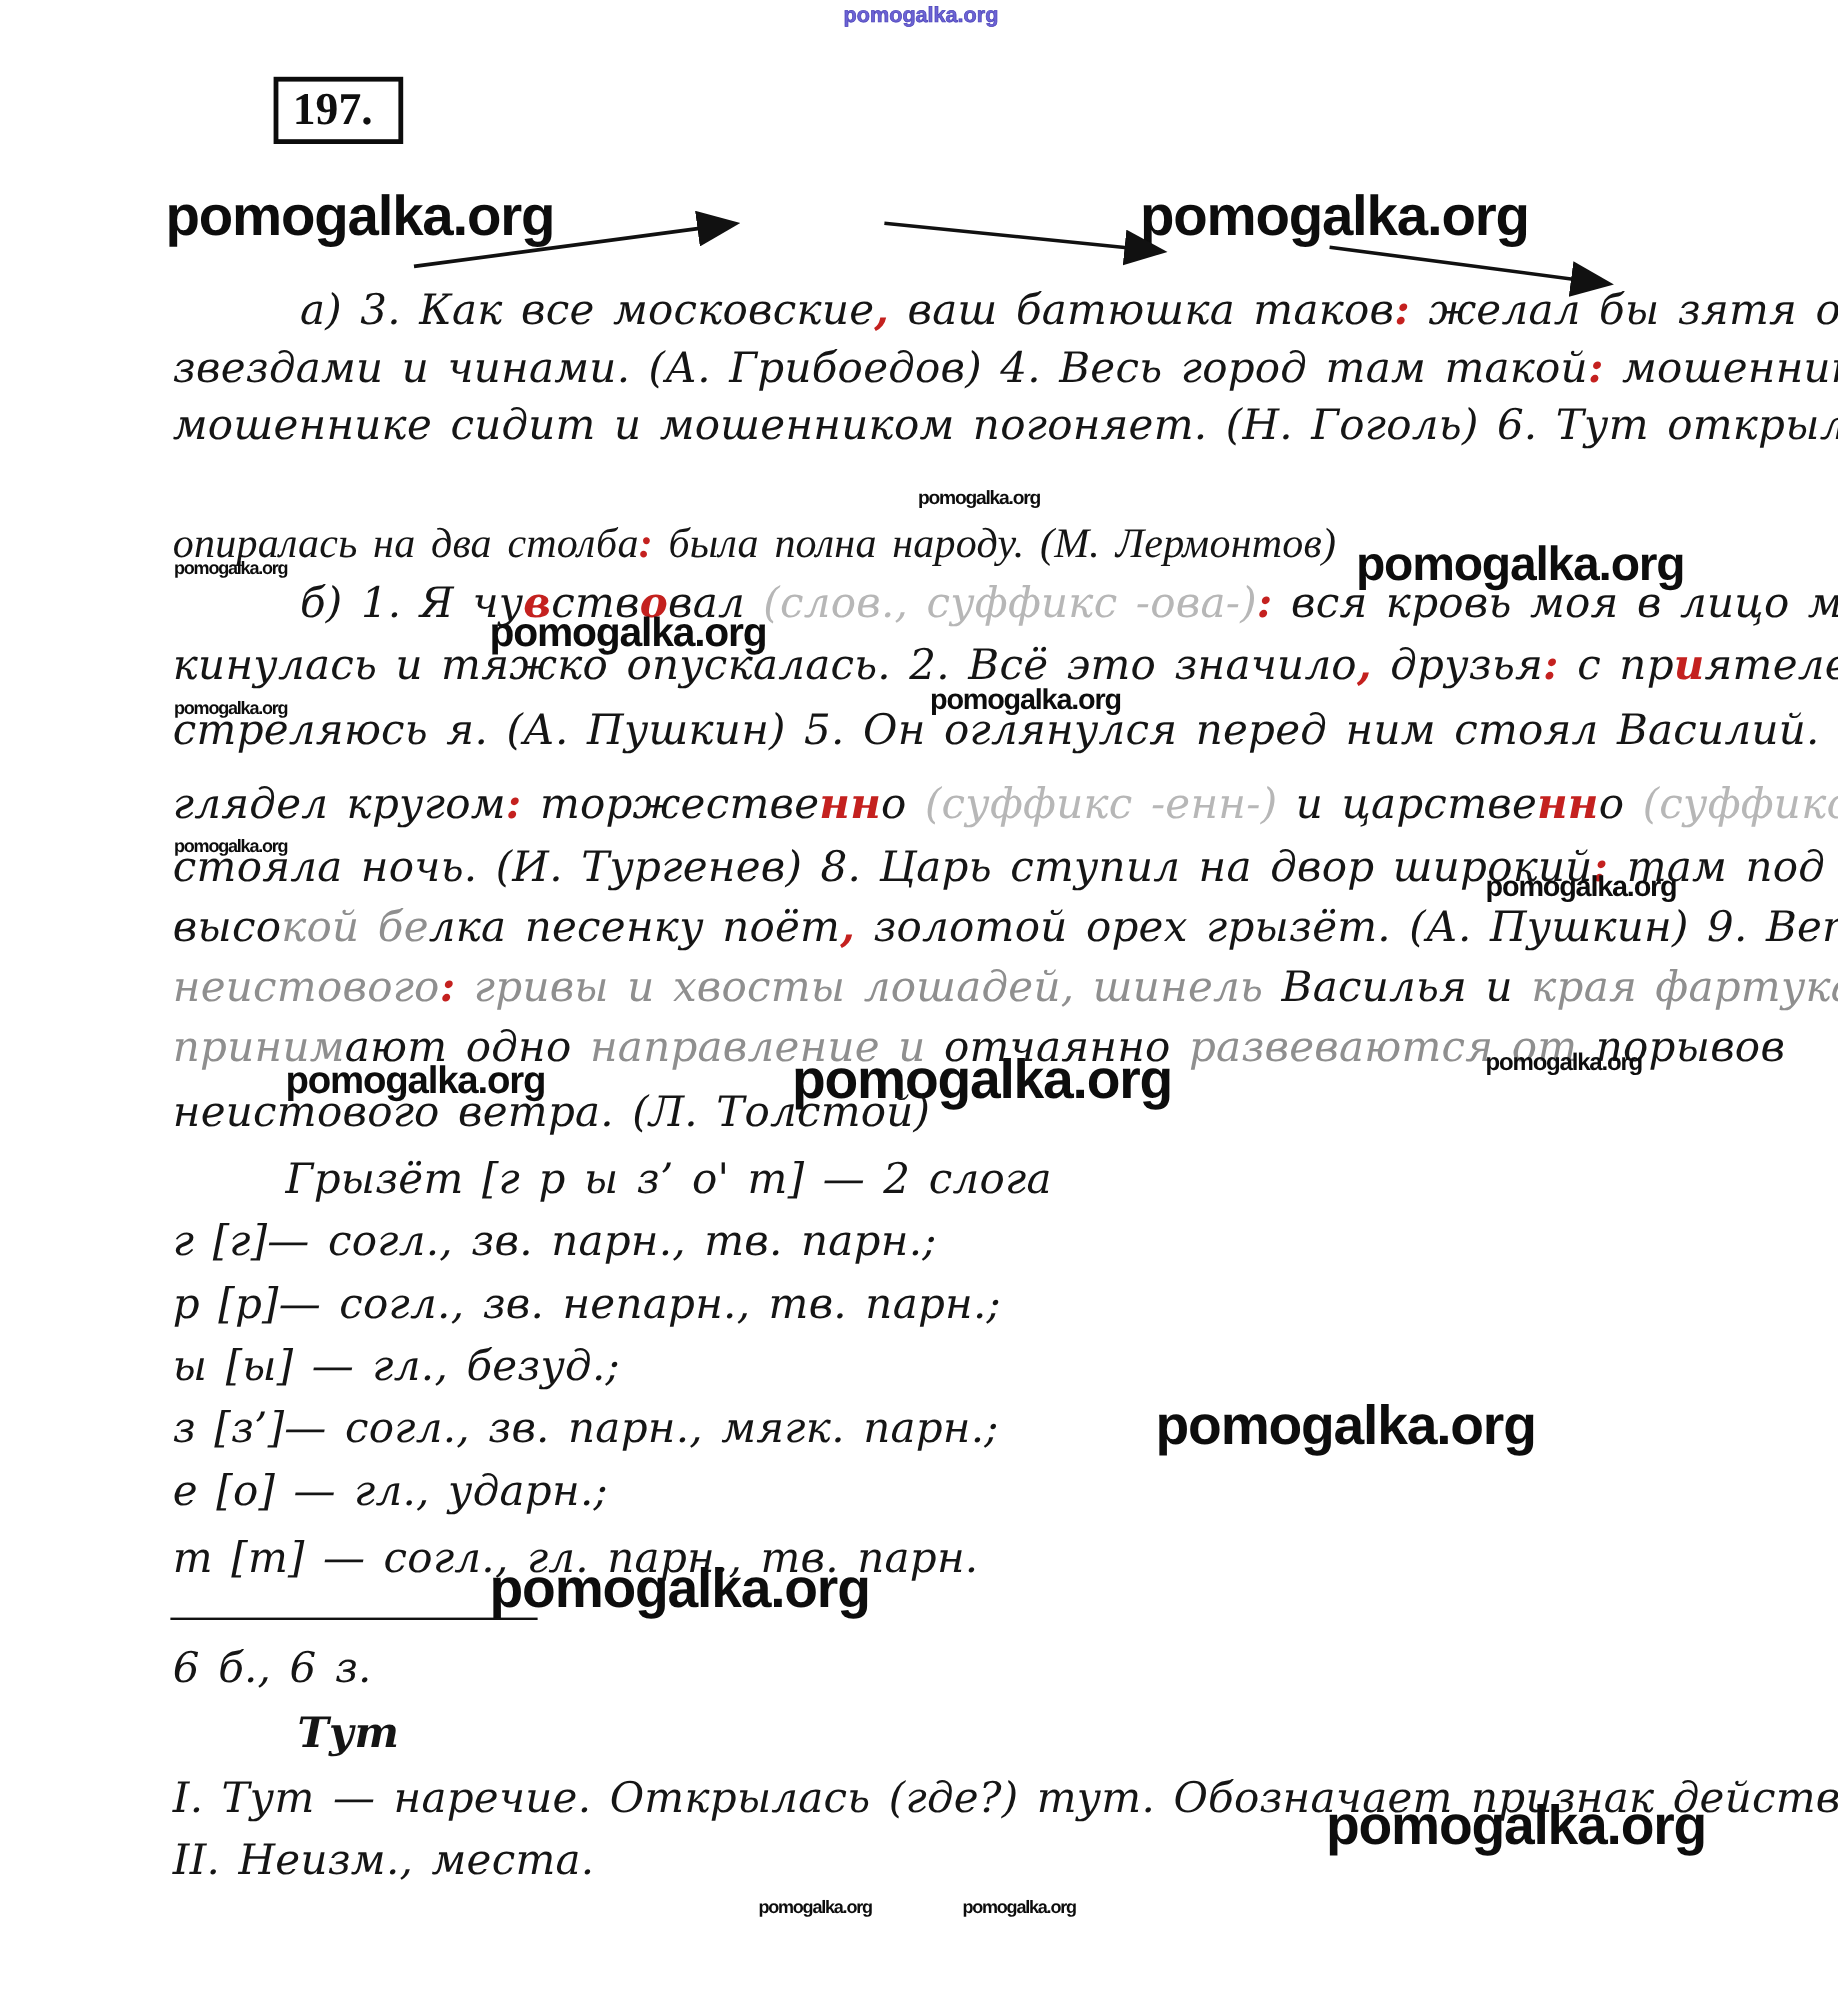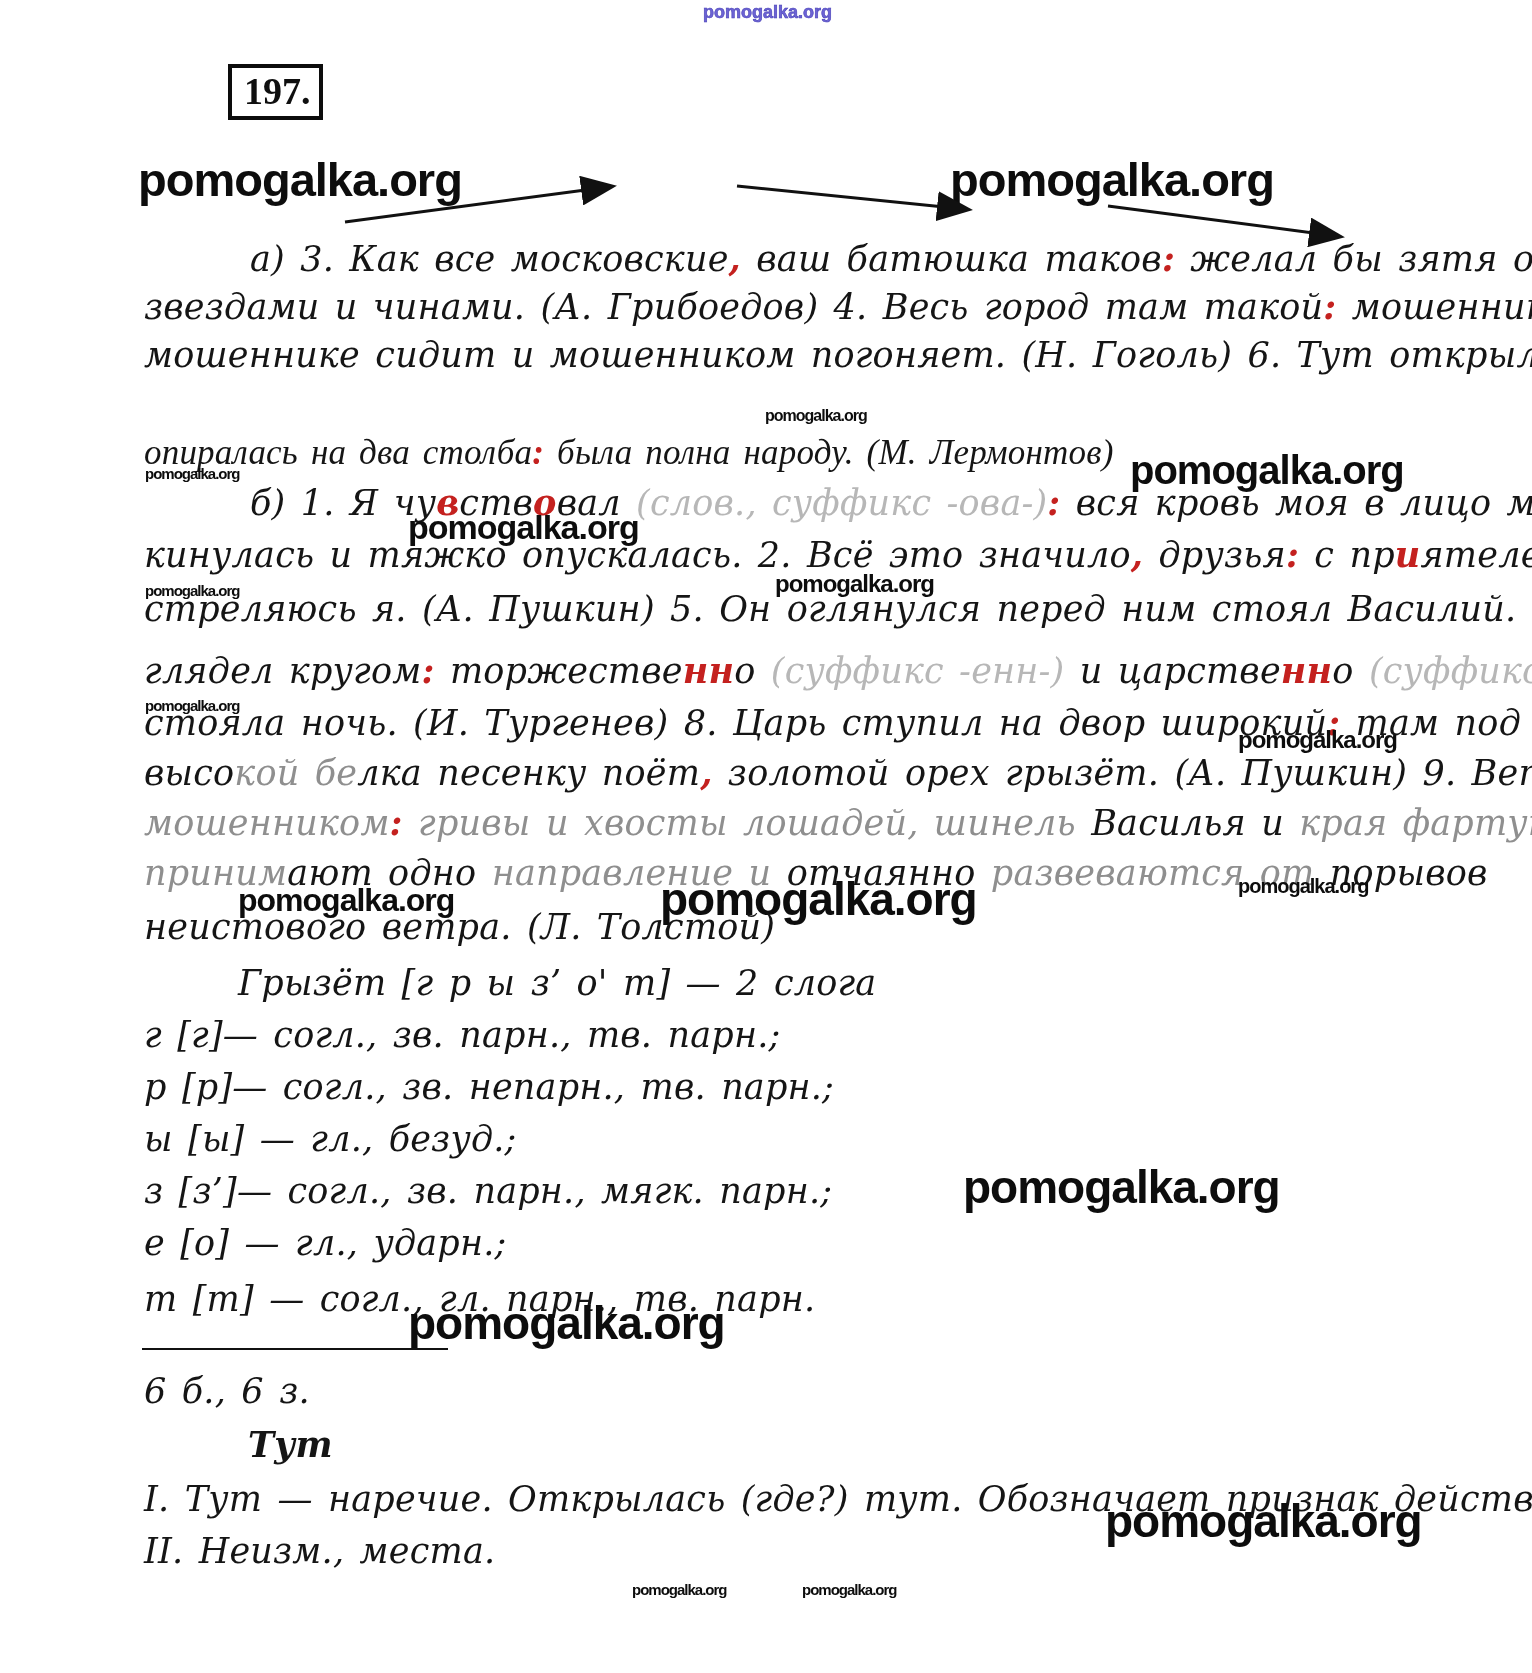--- a/index.html
+++ b/index.html
@@ -7,21 +7,21 @@
     position:relative;
     width:1532px; height:1673px;
     background:#ffffff;
     overflow:hidden;
     font-family:"DejaVu Serif", serif;
   }
   
   .num-box {
     position:absolute; left:228px; top:64px;
     border:4px solid #0c0c0c;
-    padding:1px 8px 3px 12px;
+    padding:1px 21px 3px 12px;
     font-family:"Liberation Serif", serif;
     font-weight:bold; font-size:38px; color:#0f0f0f;
     background:#fff;
   }
   
   .wm {
     position:absolute;
     font-family:"Liberation Sans", sans-serif;
     font-weight:700; letter-spacing:-1px;
     color:#0d0d0d; white-space:nowrap; line-height:1;
@@ -100,21 +100,21 @@
   <div class="ln" style="left:144px; top:588px;"><span>стреляюсь я. (А. Пушкин) 5. Он оглянулся перед ним стоял Василий. 7. Я</span></div>
   <div class="ln" style="left:144px; top:650px;"><span>глядел кругом</span><span class="c-red">:</span><span> торжестве</span><span class="c-red">нн</span><span>о </span><span class="c-gray">(суффикс -енн-)</span><span> и царстве</span><span class="c-red">нн</span><span>о </span><span class="c-gray">(суффикс -енн-)</span></div>
 
   <div class="wm" style="left:145px; top:698px; font-size:15px;">pomogalka.org</div>
 
   <div class="ln" style="left:144px; top:702px;"><span>стояла ночь. (И. Тургенев) 8. Царь ступил на двор широкий</span><span class="c-red">:</span><span> там под ёлкою</span></div>
 
   <div class="wm" style="left:1238px; top:728px; font-size:24px;">pomogalka.org</div>
 
   <div class="ln" style="left:144px; top:752px;"><span>высо</span><span class="c-fade">кой бе</span><span>лка песенку поёт</span><span class="c-red">,</span><span> золотой орех грызёт. (А. Пушкин) 9. Ветер ещё</span></div>
-  <div class="ln" style="left:144px; top:802px;"><span class="c-fade">мошенником</span><span class="c-red">:</span><span class="c-fade"> гривы и хвосты лошадей, шинель </span><span>Василья и </span><span class="c-fade">края фартука</span></div>
+  <div class="ln" style="left:144px; top:802px;"><span class="c-fade">неистового</span><span class="c-red">:</span><span class="c-fade"> гривы и хвосты лошадей, шинель </span><span>Василья и </span><span class="c-fade">края фартука</span></div>
   <div class="ln" style="left:144px; top:852px;"><span class="c-fade">приним</span><span>ают одно </span><span class="c-fade">направление и </span><span>отчаянно </span><span class="c-fade">развеваются от </span><span>порывов</span></div>
 
   <div class="wm" style="left:238px; top:884px; font-size:32px;">pomogalka.org</div>
   <div class="wm" style="left:660px; top:876px; font-size:46px;">pomogalka.org</div>
   <div class="wm" style="left:1238px; top:876px; font-size:20px;">pomogalka.org</div>
 
   <div class="ln" style="left:144px; top:906px;"><span>неистового ветра. (Л. Толстой)</span></div>
 
   <div class="ln" style="left:238px; top:962px;">Грызёт [г р ы з’ о' т] — 2 слога</div>
   <div class="ln" style="left:144px; top:1014px;">г [г]— согл., зв. парн., тв. парн.;</div>

